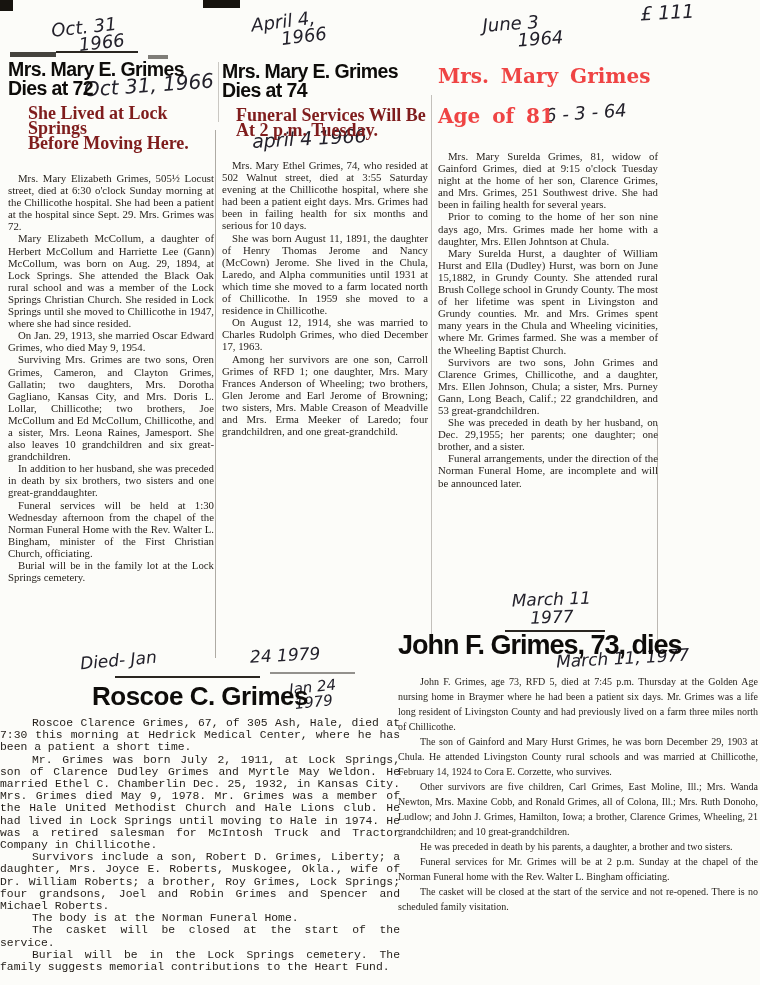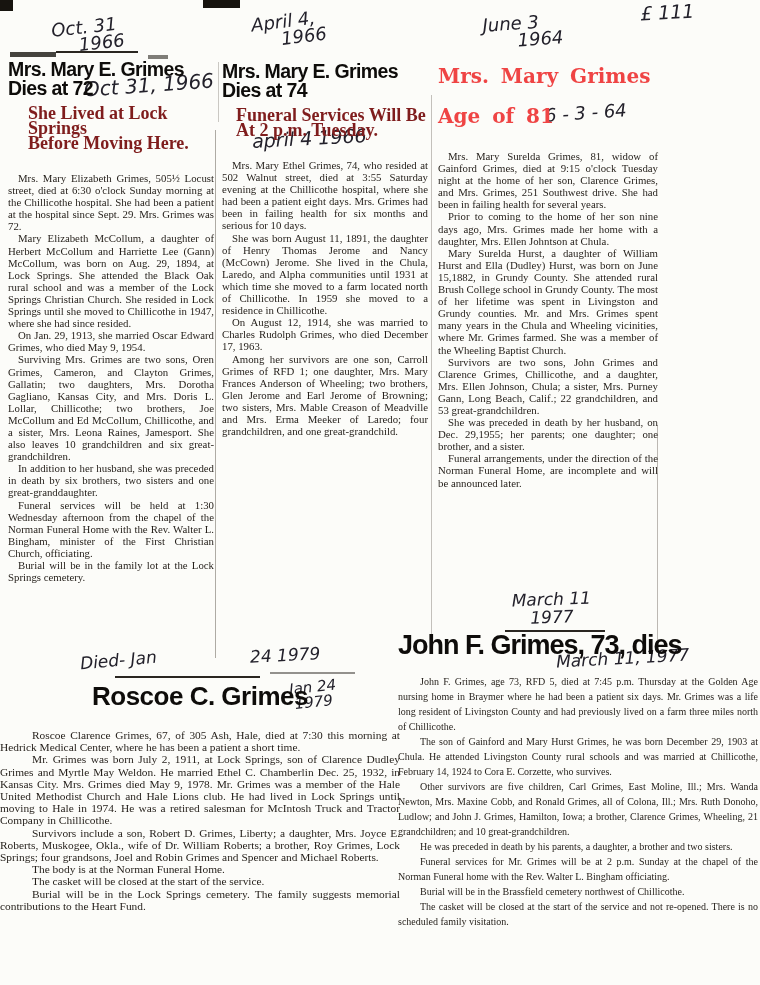--- a/index.html
+++ b/index.html
@@ -35,21 +35,21 @@
     font-size:20px; line-height:20px; word-spacing:5px;
     color:#ef4444; margin-bottom:24px;
   }
   .art-john { left:398px; top:632px; width:360px; }
   .art-john h1 { font-size:27px; line-height:26px; letter-spacing:-1px; }
   .art-john p { font-size:10px; line-height:15px; text-indent:22px; }
   .art-john .body { margin-top:16px; }
   .art-roscoe { left:0; top:684px; width:400px; }
   .art-roscoe h1 { text-align:center; font-size:26px; line-height:25px; letter-spacing:-0.5px; }
   .art-roscoe p { font-size:11.4px; line-height:12.2px; text-indent:32px; }
-  .art-roscoe .body { margin-top:20px; }
+  .art-roscoe .body { margin-top:8px;font-family:Liberation Mono, monospace; }
   
   .hw {
     position:absolute; font-family:"DejaVu Sans", sans-serif;
     font-style:italic; color:#23212b; white-space:nowrap;
     line-height:17px;
   }
   .hw .l2 { display:block; }
   
   .smudge { position:absolute; background:#17140f; }
   .hline  { position:absolute; height:2px; background:#2a2621; }
@@ -168,21 +168,20 @@
   </article>
 
   <article class="art art-john">
     <h1 class="head-sans">John F. Grimes, 73, dies</h1>
     <div class="body">
       <p>John F. Grimes, age 73, RFD 5, died at 7:45 p.m. Thursday at the Golden Age nursing home in Braymer where he had been a patient six days. Mr. Grimes was a life long resident of Livingston County and had previously lived on a farm three miles north of Chillicothe.</p>
       <p>The son of Gainford and Mary Hurst Grimes, he was born December 29, 1903 at Chula. He attended Livingston County rural schools and was married at Chillicothe, February 14, 1924 to Cora E. Corzette, who survives.</p>
       <p>Other survivors are five children, Carl Grimes, East Moline, Ill.; Mrs. Wanda Newton, Mrs. Maxine Cobb, and Ronald Grimes, all of Colona, Ill.; Mrs. Ruth Donoho, Ludlow; and John J. Grimes, Hamilton, Iowa; a brother, Clarence Grimes, Wheeling, 21 grandchildren; and 10 great-grandchildren.</p>
       <p>He was preceded in death by his parents, a daughter, a brother and two sisters.</p>
       <p>Funeral services for Mr. Grimes will be at 2 p.m. Sunday at the chapel of the Norman Funeral home with the Rev. Walter L. Bingham officiating.</p>
-      <p>Burial will be in the Brassfield cemetery northwest of Chillicothe.</p>
       <p>The casket will be closed at the start of the service and not re-opened. There is no scheduled family visitation.</p>
     </div>
   </article>
 
   <article class="art art-roscoe">
     <h1 class="head-sans">Roscoe C. Grimes</h1>
     <div class="body">
       <p>Roscoe Clarence Grimes, 67, of 305 Ash, Hale, died at 7:30 this morning at Hedrick Medical Center, where he has been a patient a short time.</p>
       <p>Mr. Grimes was born July 2, 1911, at Lock Springs, son of Clarence Dudley Grimes and Myrtle May Weldon. He married Ethel C. Chamberlin Dec. 25, 1932, in Kansas City. Mrs. Grimes died May 9, 1978. Mr. Grimes was a member of the Hale United Methodist Church and Hale Lions club. He had lived in Lock Springs until moving to Hale in 1974. He was a retired salesman for McIntosh Truck and Tractor Company in Chillicothe.</p>
       <p>Survivors include a son, Robert D. Grimes, Liberty; a daughter, Mrs. Joyce E. Roberts, Muskogee, Okla., wife of Dr. William Roberts; a brother, Roy Grimes, Lock Springs; four grandsons, Joel and Robin Grimes and Spencer and Michael Roberts.</p>

